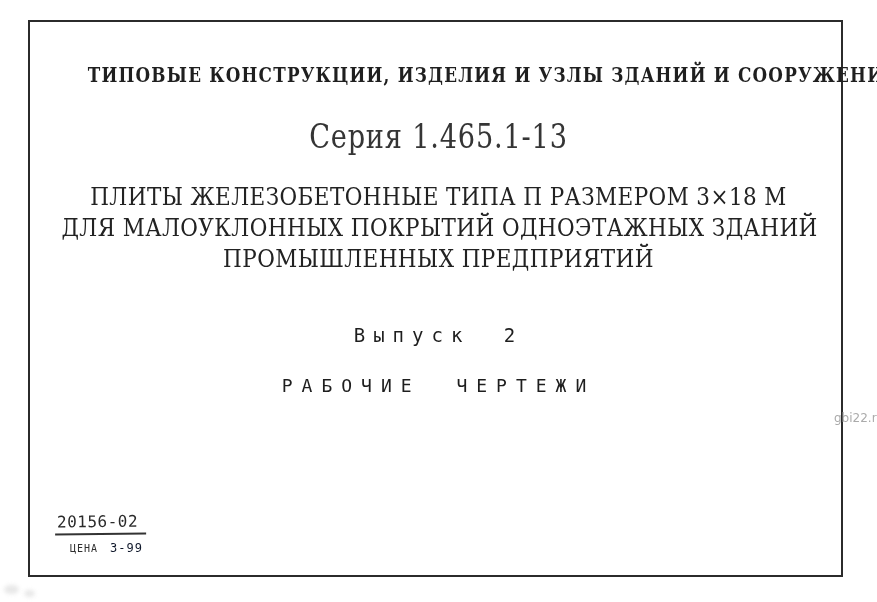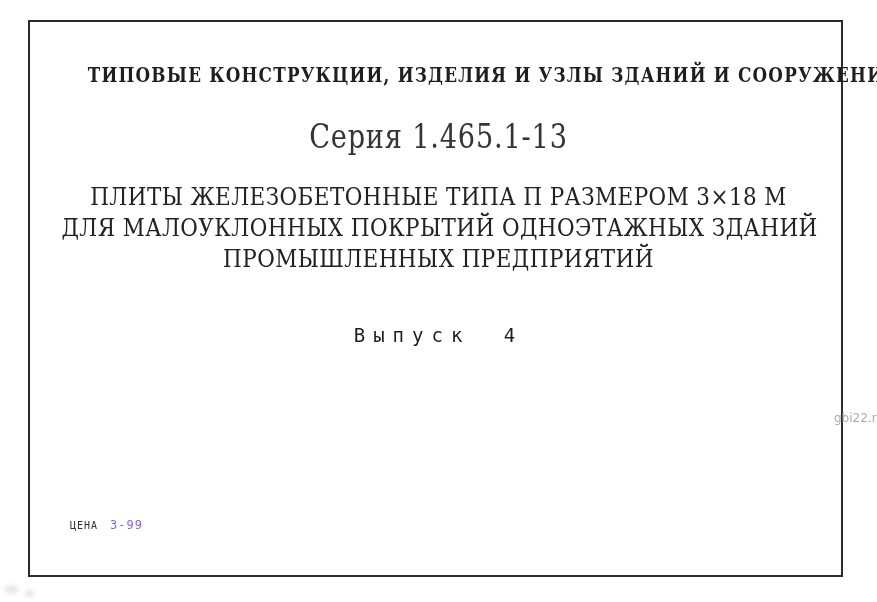--- a/index.html
+++ b/index.html
@@ -116,21 +116,21 @@
   .stamp-price .price-label {
     font-size: 10px;
     letter-spacing: 1px;
     color: #2f2f2f;
     padding-left: 7px;
   }
   .stamp-price .price-value {
     font-size: 12px;
     letter-spacing: 1px;
     margin-left: 12px;
-    color: #8b5cf6;
+    color: #0f172a;
   }
   .watermark {
     position: absolute;
     left: 834px; top: 411px;
     font-family: "DejaVu Sans", sans-serif;
     font-size: 12px;
     color: #ababab;
     z-index: 3;
     white-space: nowrap;
   }
@@ -154,24 +154,26 @@
   <div class="header-line">ТИПОВЫЕ КОНСТРУКЦИИ, ИЗДЕЛИЯ И УЗЛЫ ЗДАНИЙ И СООРУЖЕНИЙ</div>
 
   <div class="series-line">Серия 1.465.1-13</div>
 
   <div class="title-block">
     <div class="title-line">ПЛИТЫ ЖЕЛЕЗОБЕТОННЫЕ ТИПА П РАЗМЕРОМ 3×18 М</div>
     <div class="title-line">ДЛЯ МАЛОУКЛОННЫХ ПОКРЫТИЙ ОДНОЭТАЖНЫХ ЗДАНИЙ</div>
     <div class="title-line">ПРОМЫШЛЕННЫХ ПРЕДПРИЯТИЙ</div>
   </div>
 
-  <div class="issue-line">Выпуск 4</div>
+  <div class="issue-line">Выпуск 2</div>
 
+  <div class="subtitle-line">РАБОЧИЕ ЧЕРТЕЖИ</div>
 
   <div class="stamp">
+    <div class="stamp-code">20156-02</div>
     <div class="stamp-price">
       <span class="price-label">ЦЕНА</span><span class="price-value">3-99</span>
     </div>
   </div>
 
   <div class="watermark">gbi22.ru</div>
 
   <div class="smudge s1"></div>
   <div class="smudge s2"></div>
 

